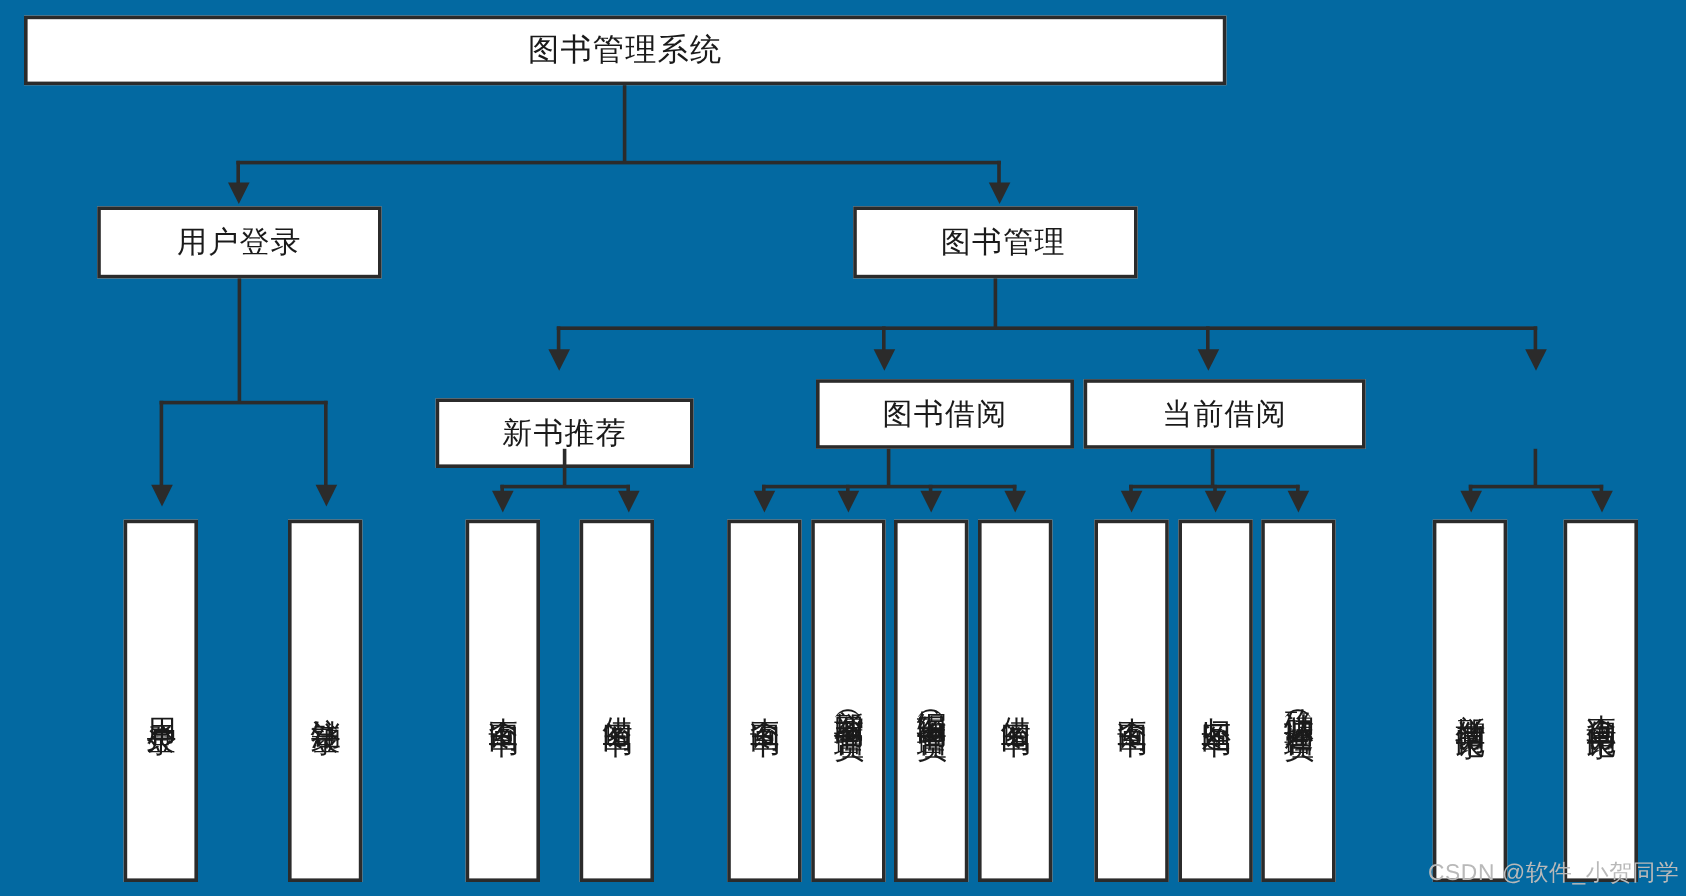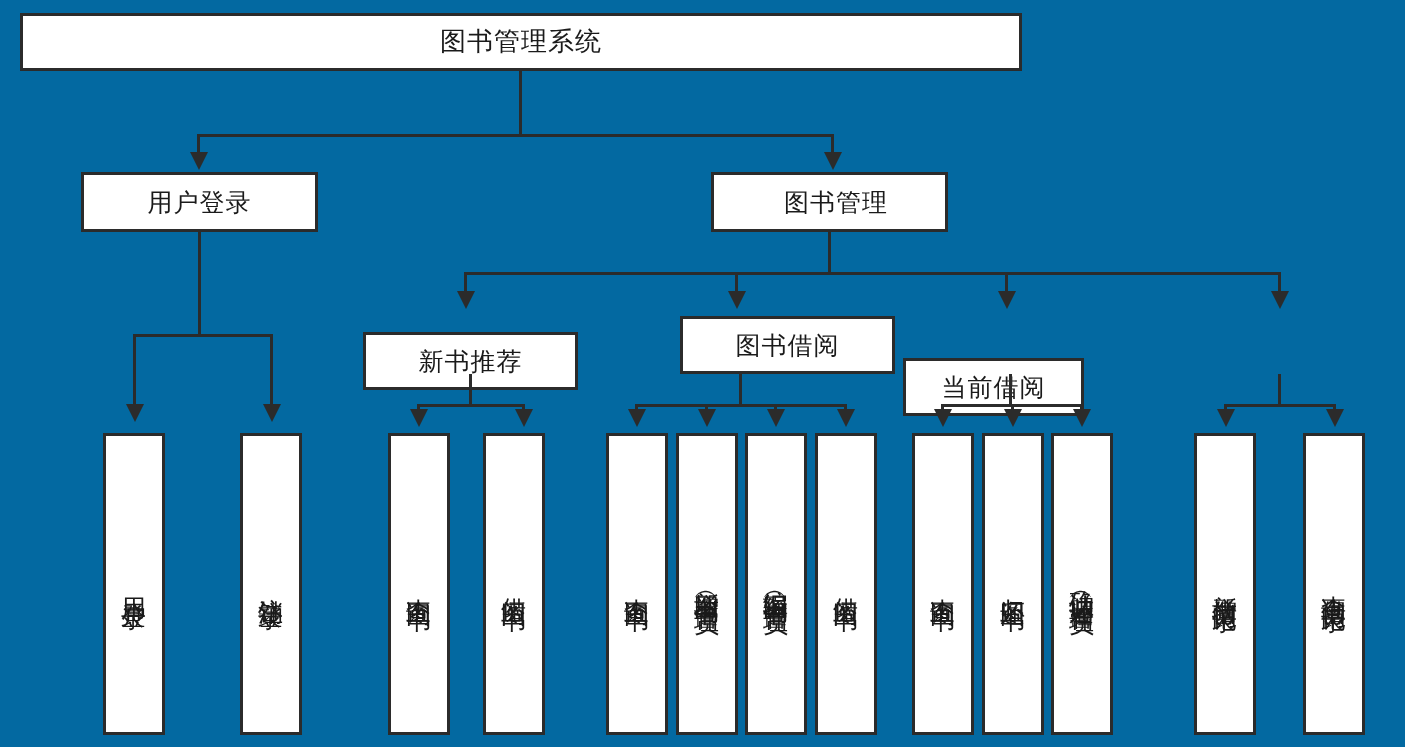--- a/index.html
+++ b/index.html
@@ -120,21 +120,21 @@
   <div class="arrow" style="left:1271px; top:291px;"></div>
 
   <div class="node horiz" style="left:363px; top:332px; width:215px; height:58px;">
     <span>新书推荐</span>
   </div>
 
   <div class="node horiz" style="left:633px; top:316px; width:215px; height:58px;margin-left:47px;">
     <span>图书借阅</span>
   </div>
 
-  <div class="node horiz" style="left:903px; top:316px; width:181px; height:58px;margin-top:42px;">
+  <div class="node horiz" style="left:903px; top:316px; width:235px; height:58px;">
     <span>当前借阅</span>
   </div>
 
 
   <div class="conn v" style="left:469px; top:374px; height:32px;"></div>
   <div class="conn h" style="left:417px; top:404px; width:108px;"></div>
   <div class="conn v" style="left:417px; top:404px; height:8px;"></div>
   <div class="arrow" style="left:410px; top:409px;"></div>
   <div class="conn v" style="left:522px; top:404px; height:8px;"></div>
   <div class="arrow" style="left:515px; top:409px;"></div>
@@ -211,14 +211,15 @@
   </div>
 
   <div class="node vert" style="left:1194px; top:433px; width:62px; height:302px;">
     <span>新增借阅记录</span>
   </div>
 
   <div class="node vert" style="left:1303px; top:433px; width:62px; height:302px;">
     <span>查询借阅记录</span>
   </div>
 
+  <div class="watermark" style="left:1190px; top:714px;">CSDN @软件_小贺同学</div>
 
 </div>
 
 </body></html>

